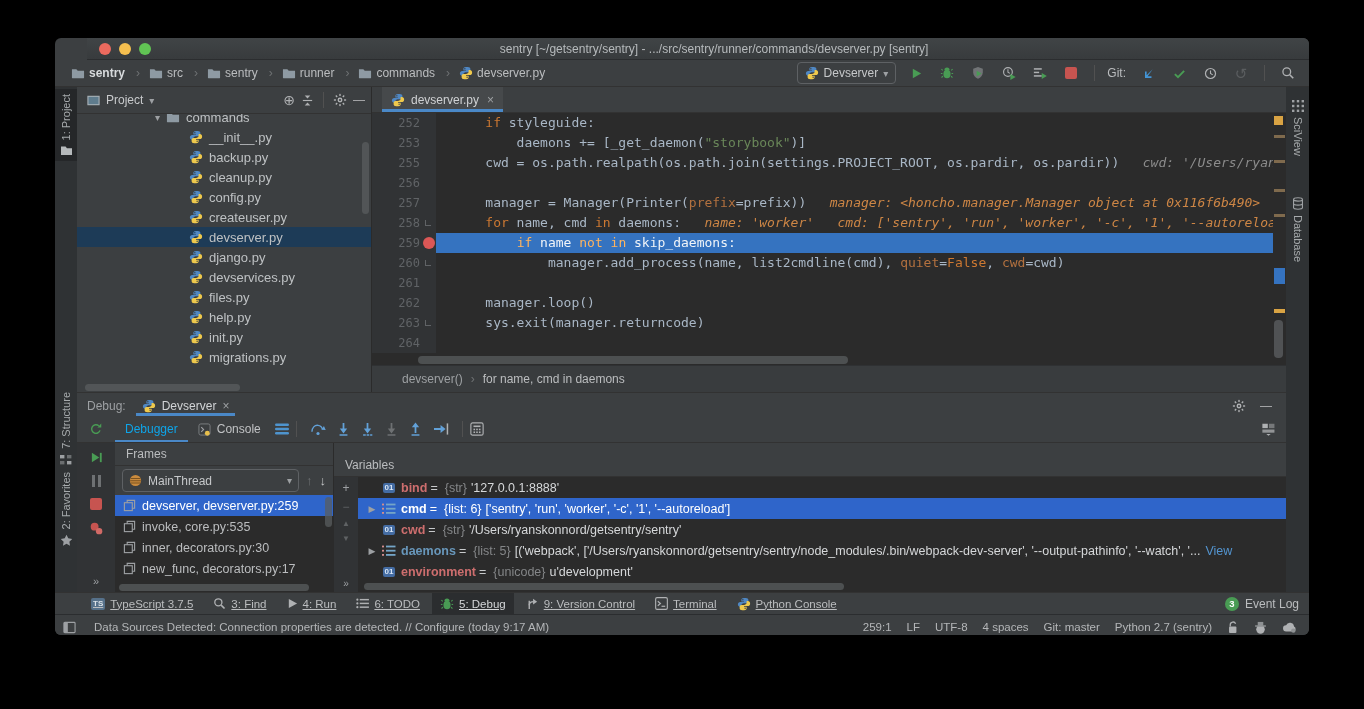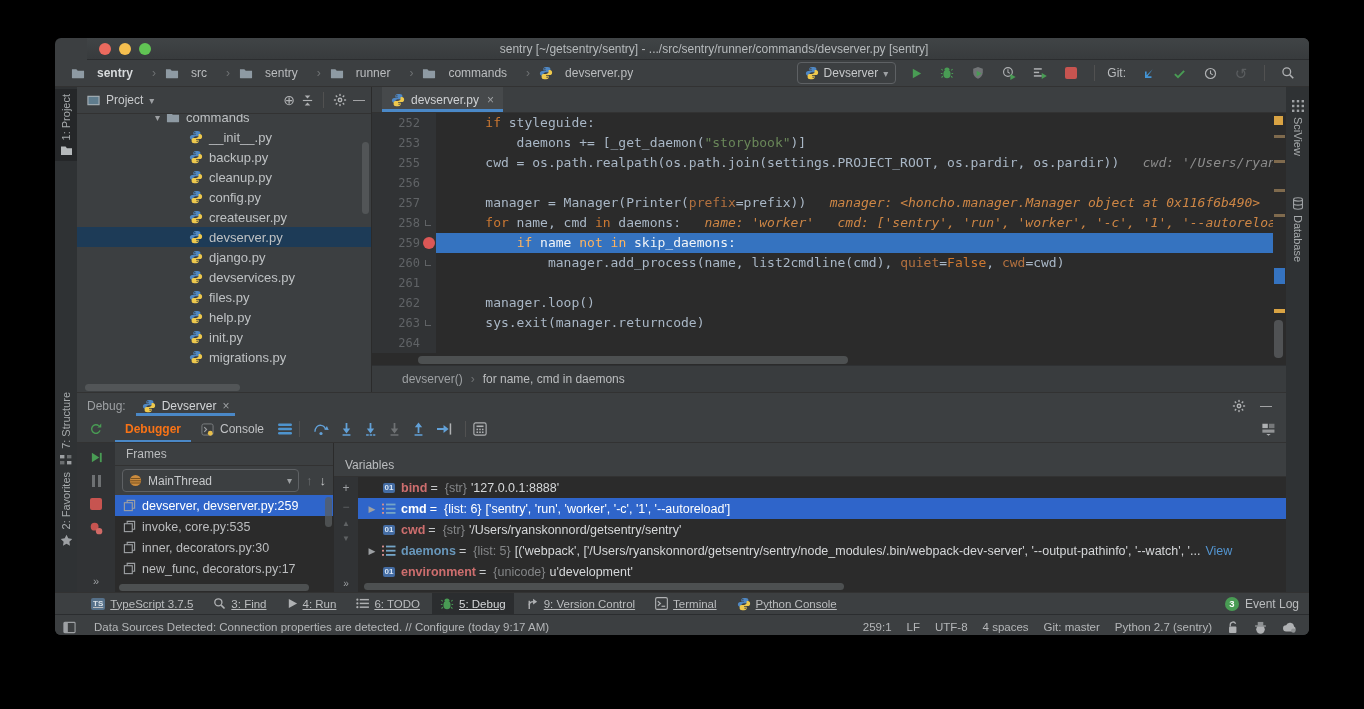--- a/index.html
+++ b/index.html
@@ -11,21 +11,21 @@
   .titlebar{left:4px;top:0;width:100%;height:22px;background:linear-gradient(#404446,#383b3d);
     border-bottom:1px solid #2b2d2f;display:flex;align-items:center;justify-content:center;
     color:#b6babc;font-size:12px;box-sizing:border-box;margin-left:28px;}
   .lights{position:absolute;left:12px;top:5px;display:flex;gap:8px;}
   .light{width:12px;height:12px;border-radius:50%;}
   .l-red{background:#ec6a5e}.l-yellow{background:#f5bf4f}.l-green{background:#61c454}
   
   .navbar{left:0;top:22px;width:100%;height:27px;display:flex;align-items:center;
     padding:0 10px 0 14px;box-sizing:border-box;border-bottom:1px solid #323232;background:#3c3f41;}
   .crumbs{display:flex;align-items:center;}
-  .crumb{display:flex;align-items:center;gap:12px;color:#bbbdbf;padding:0 2px;}
+  .crumb{display:flex;align-items:center;gap:4px;color:#bbbdbf;padding:0 2px;}
   .crumb.bold span.lbl{font-weight:bold;color:#d7dadc;}
   .crumb:not(:last-child)::after{content:"›";color:#6e7173;margin:0 5px 0 7px;}
   .nav-right{margin-left:auto;display:flex;align-items:center;gap:9px;}
   .runconf{display:flex;align-items:center;gap:5px;border:1px solid #5e6164;border-radius:4px;
     height:20px;padding:0 7px;color:#c6c8ca;}
   .caret{color:#9da0a3;font-size:10px;}
   .vsep{width:1px;height:16px;background:#515151;margin:0 3px;}
   .tbtn{display:flex;align-items:center;justify-content:center;width:22px;height:22px;}
   .gitlabel{color:#bbbdbf;margin-right:2px;}
   
@@ -73,21 +73,21 @@
   
   .debug{left:22px;top:354px;width:1209px;height:200px;background:#3c3f41;border-top:1px solid #323232;box-sizing:border-box;}
   .dhead{height:23px;display:flex;align-items:flex-end;gap:10px;padding-left:10px;}
   .dhead .dlabel{color:#9da0a3;padding-bottom:3px;}
   .dtab{display:flex;align-items:center;gap:6px;padding:0 6px 3px 6px;color:#d2d4d6;box-shadow:inset 0 -3px 0 #4a88c7;}
   .dtab .x{color:#9da0a3;}
   .dhead-right{margin-left:auto;display:flex;align-items:center;gap:14px;padding:0 14px 3px 0;}
   .dtoolbar{height:26px;border-bottom:1px solid #323232;display:flex;align-items:center;}
   .dtb-left{width:38px;display:flex;justify-content:center;flex:none;}
   .dtabbtn{padding:0 10px;height:100%;display:flex;align-items:center;gap:6px;color:#c0c2c4;}
-  .dtabbtn.active{color:#f97316;box-shadow:inset 0 -2px 0 #4a88c7;font-weight:bold;}
+  .dtabbtn.active{color:#0ea5e9;box-shadow:inset 0 -2px 0 #4a88c7;}
   .stepicons{display:flex;align-items:center;gap:11px;padding:0 10px;}
   .dtb-right{margin-left:auto;padding-right:10px;}
   .dcontent{position:relative;height:150px;display:flex;}
   .dicons{width:38px;flex:none;background:#313335;display:flex;flex-direction:column;align-items:center;gap:11px;padding-top:8px;box-sizing:border-box;}
   .frames{width:218px;flex:none;border-right:1px solid #2b2b2b;display:flex;flex-direction:column;}
   .subhead{height:23px;display:flex;align-items:center;padding-left:11px;color:#bbbdbf;background:#3c3f41;border-bottom:1px solid #323232;box-sizing:border-box;}
   .fdrop{height:29px;display:flex;align-items:center;gap:7px;padding:0 7px;background:#3c3f41;}
   .dropdown{flex:1;display:flex;align-items:center;gap:6px;border:1px solid #5e6164;border-radius:4px;height:21px;padding:0 6px;color:#c6c8ca;}
   .dropdown .dd-caret{margin-left:auto;}
   .flist{flex:1;background:#2b2b2b;position:relative;overflow:hidden;}

